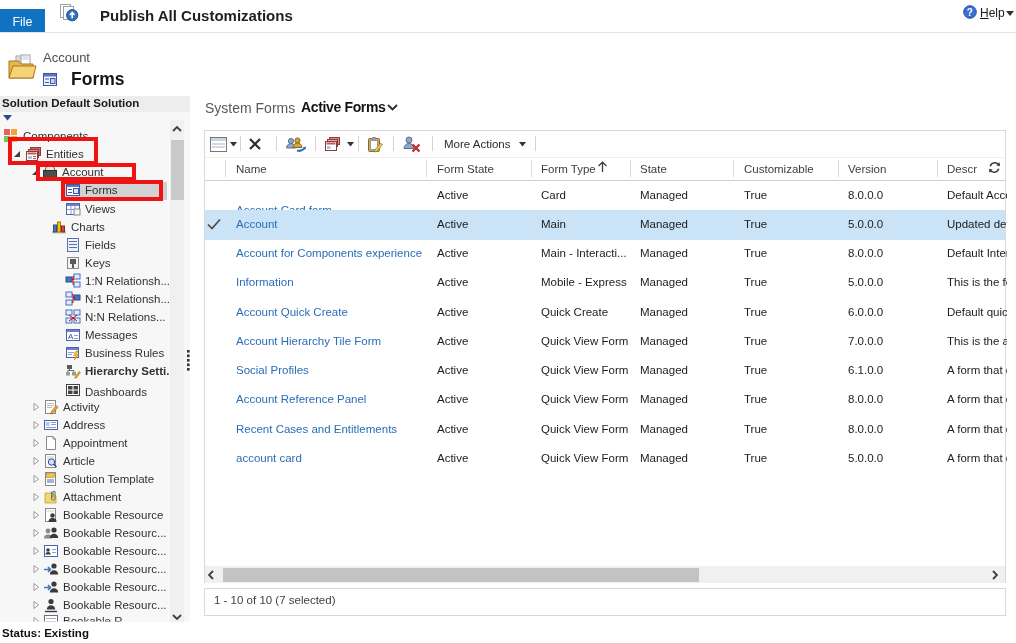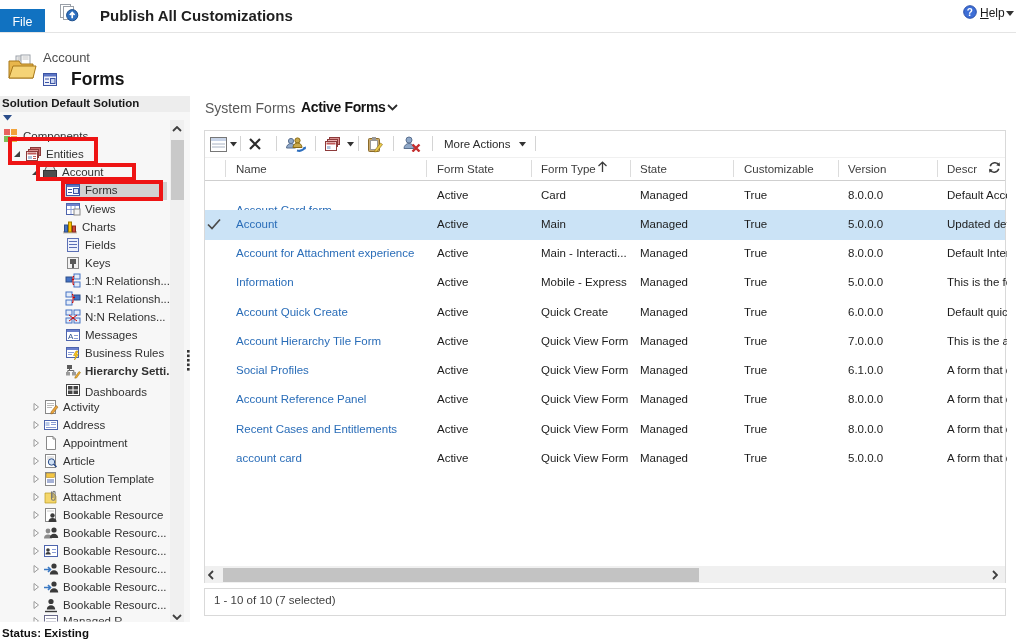--- a/index.html
+++ b/index.html
@@ -111,21 +111,21 @@
     <svg width="16" height="16" viewBox="0 0 16 16">
       <rect x="1.5" y="2.5" width="13" height="11" fill="#fff" stroke="#4d64ad"></rect>
       <rect x="2" y="3" width="12" height="2" fill="#6b80cc"></rect>
       <line x1="6" y1="5" x2="6" y2="13" stroke="#8a9cd6"></line>
       <line x1="10" y1="5" x2="10" y2="13" stroke="#8a9cd6"></line>
       <line x1="2" y1="8.5" x2="14" y2="8.5" stroke="#8a9cd6"></line>
       <rect x="9" y="8" width="6" height="6" fill="#f4f4f4" stroke="#888"></rect>
     </svg>
     <span class="lb">Views</span>
   </div>
-<div class="tr" style="left:62px;top:217.5px;">
+<div class="tr" style="left:51px;top:217.5px;">
     <svg width="16" height="16" viewBox="0 0 16 16">
       <rect x="1" y="12" width="14" height="2.5" fill="#c9c2b8"></rect>
       <rect x="2.5" y="6" width="3" height="7" fill="#4472c4" stroke="#2d4e8a"></rect>
       <rect x="6.5" y="3" width="3" height="10" fill="#ffc000" stroke="#9c7a00"></rect>
       <rect x="10.5" y="7" width="3" height="6" fill="#d04a3a" stroke="#8d2a20"></rect>
     </svg>
     <span class="lb">Charts</span>
   </div>
 <div class="tr" style="left:65px;top:235.5px;">
     <svg width="16" height="16" viewBox="0 0 16 16">
@@ -368,21 +368,21 @@
 <div class="tr" style="left:32px;top:611.5px;clip-path:inset(0 0 8px 0);">
     <svg width="8" height="8" viewBox="0 0 8 8">
       <polygon points="2,0.5 6.5,4 2,7.5" fill="#fdfdfd" stroke="#9a9a9a"></polygon>
     </svg>
     <span style="width:3px"></span>
     <svg width="16" height="16" viewBox="0 0 16 16">
       <rect x="1.5" y="2.5" width="13" height="11" fill="#fff" stroke="#6a6a8a"></rect>
       <line x1="3" y1="5.5" x2="13" y2="5.5" stroke="#aab"></line>
       <line x1="3" y1="8.5" x2="13" y2="8.5" stroke="#aab"></line>
     </svg>
-    <span class="lb">Managed R...</span>
+    <span class="lb">Bookable R...</span>
   </div>
 <div class="ab" style="left:170px;top:120px;width:14px;height:502px;background:#f0f0f0"></div>
 <svg class="ab" style="left:172px;top:126px" width="10" height="6" viewBox="0 0 10 6">
     <path d="M1 5 L5 1 L9 5" stroke="#3f3f3f" stroke-width="1.8" fill="none"></path>
   </svg>
 <div class="ab" style="left:170.5px;top:140px;width:13px;height:60px;background:#c9c9c9"></div>
 <svg class="ab" style="left:172px;top:614px" width="10" height="6" viewBox="0 0 10 6">
     <path d="M1 1 L5 5 L9 1" stroke="#3f3f3f" stroke-width="1.8" fill="none"></path>
   </svg>
 <svg class="ab" style="left:187px;top:350px" width="3" height="21" viewBox="0 0 3 21">
@@ -488,21 +488,21 @@
 <svg class="ab" style="left:207px;top:218.25px" width="14" height="12" viewBox="0 0 14 12">
     <path d="M1 6.5 L5 10.5 L13 1.5" stroke="#4a4a4a" stroke-width="1.7" fill="none"></path>
   </svg>
 <div class="cell lnk" style="left:236px;top:217.875px">Account</div>
 <div class="cell" style="left:437px;top:217.875px">Active</div>
 <div class="cell" style="left:541px;top:217.875px;width:92px;overflow:hidden">Main</div>
 <div class="cell" style="left:640px;top:217.875px">Managed</div>
 <div class="cell" style="left:744px;top:217.875px">True</div>
 <div class="cell" style="left:848px;top:217.875px">5.0.0.0</div>
 <div class="cell" style="left:947px;top:217.875px;width:60px;overflow:hidden">Updated default account form t</div>
-<div class="cell lnk" style="left:236px;top:247.125px">Account for Attachment experience</div>
+<div class="cell lnk" style="left:236px;top:247.125px">Account for Components experience</div>
 <div class="cell" style="left:437px;top:247.125px">Active</div>
 <div class="cell" style="left:541px;top:247.125px;width:92px;overflow:hidden">Main - Interacti...</div>
 <div class="cell" style="left:640px;top:247.125px">Managed</div>
 <div class="cell" style="left:744px;top:247.125px">True</div>
 <div class="cell" style="left:848px;top:247.125px">8.0.0.0</div>
 <div class="cell" style="left:947px;top:247.125px;width:60px;overflow:hidden">Default Interactive experience f</div>
 <div class="cell lnk" style="left:236px;top:276.375px">Information</div>
 <div class="cell" style="left:437px;top:276.375px">Active</div>
 <div class="cell" style="left:541px;top:276.375px;width:92px;overflow:hidden">Mobile - Express</div>
 <div class="cell" style="left:640px;top:276.375px">Managed</div>

